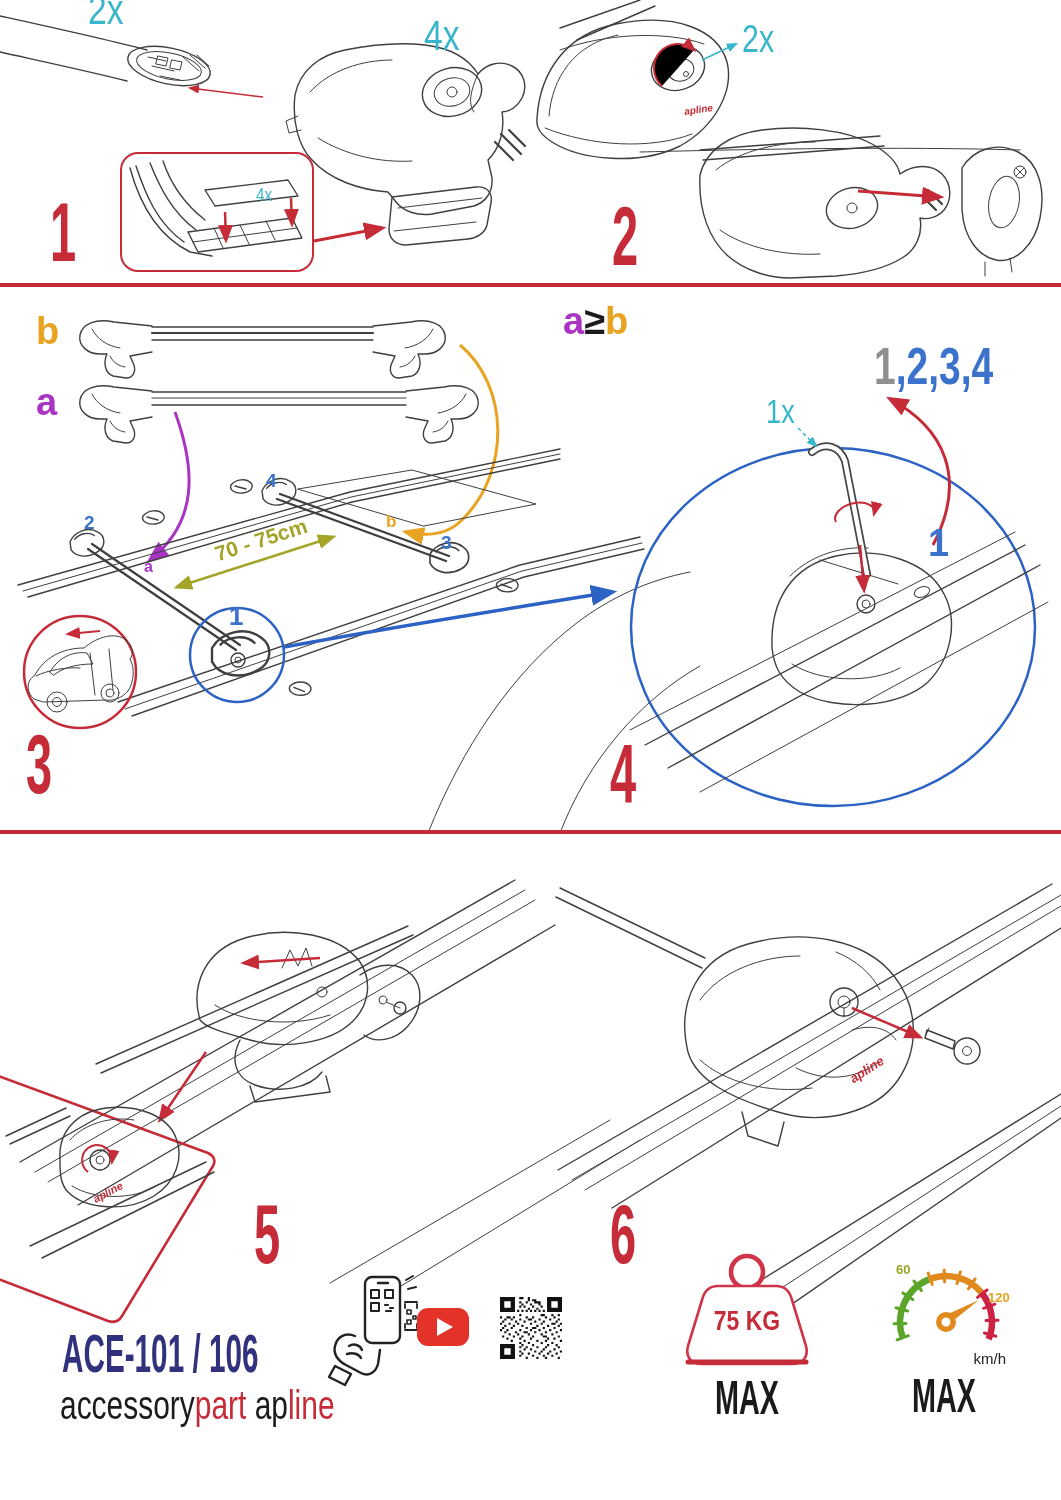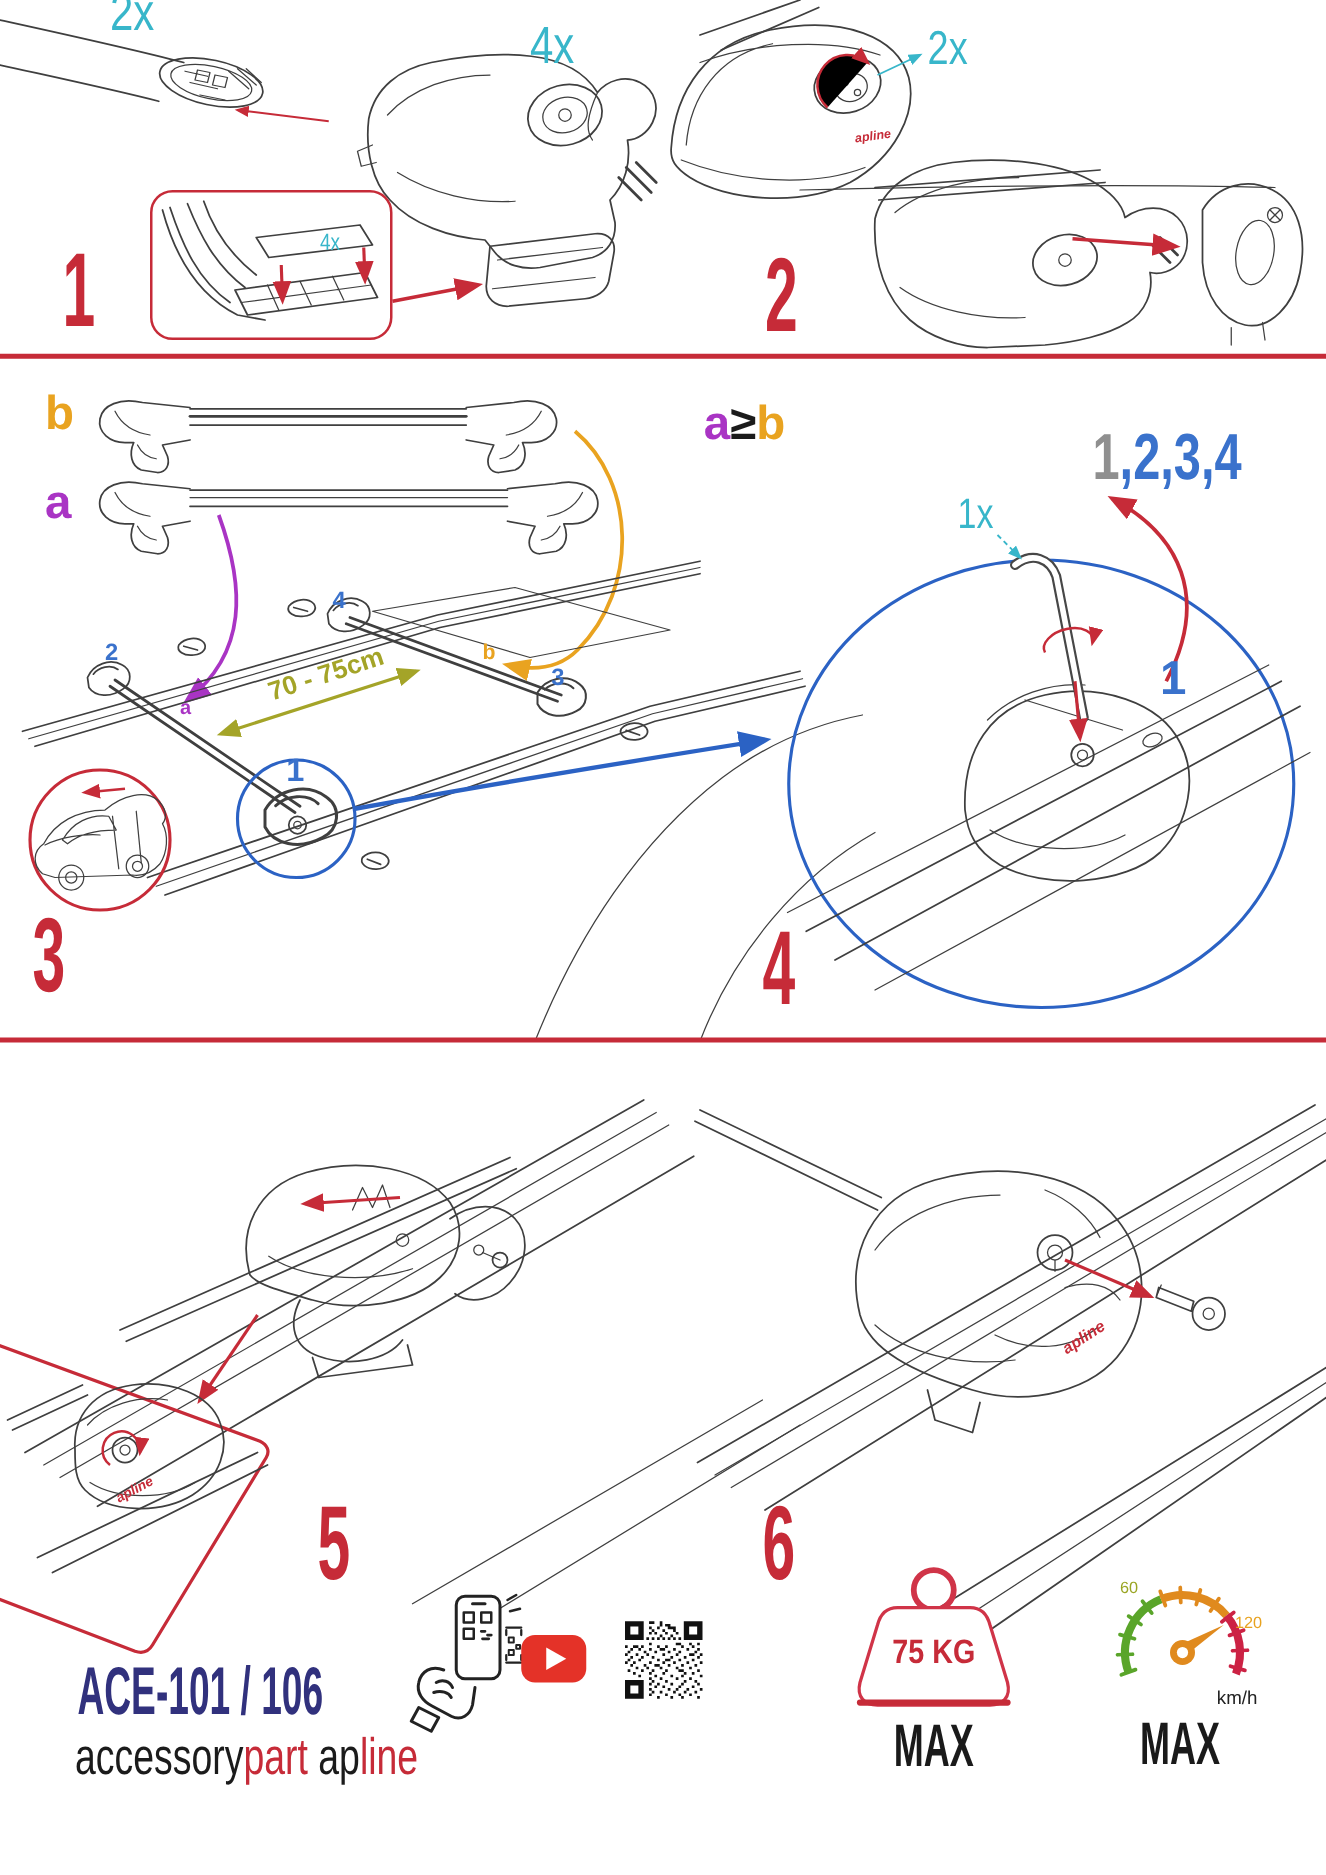--- a/index.html
+++ b/index.html
@@ -196,21 +196,21 @@
   <span class="abs" style="left:36px;top:381px;font-size:38px;font-weight:700;color:var(--purple);">a</span>
   <span class="abs roofnum" style="left:84px;top:512px;">2</span>
   <span class="abs roofnum" style="left:266px;top:470px;">4</span>
   <span class="abs roofnum" style="left:441px;top:532px;">3</span>
   <span class="abs" style="left:386px;top:512px;font-size:17px;font-weight:700;color:var(--orange);">b</span>
   <span class="abs" style="left:144px;top:558px;font-size:16px;font-weight:700;color:var(--purple);">a</span>
   <span class="abs roofnum" style="left:229px;top:601px;font-size:26px;">1</span>
   <span class="abs" style="left:186px;top:528px;width:150px;text-align:center;font-size:21px;font-weight:700;color:var(--olive);transform:rotate(-18deg);">70 - 75cm</span>
   <span class="abs bignum" style="left:26px;top:728px;">3</span>
 
-  <span class="abs" style="left:563px;top:318px;font-size:38px;font-weight:700;">
+  <span class="abs" style="left:563px;top:300px;font-size:38px;font-weight:700;">
     <span style="color:var(--purple);">a</span><span style="color:var(--black);">≥</span><span style="color:var(--orange);">b</span>
   </span>
   <span class="abs cond" style="left:874px;top:336px;font-size:52px;font-weight:700;transform:scaleX(0.75);white-space:nowrap;">
     <span style="color:var(--gray);">1</span><span style="color:var(--blue);">,2,3,4</span>
   </span>
   <span class="abs qty" style="left:766px;top:392px;font-size:34px;">1x</span>
   <span class="abs" style="left:928px;top:522px;font-size:38px;font-weight:700;color:var(--blue);">1</span>
   <span class="abs bignum" style="left:610px;top:738px;">4</span>
 
   <div class="divider" style="top:830px;"></div>
@@ -323,18 +323,18 @@
     <g stroke="#e08a1e" stroke-width="3" stroke-linecap="round">
       <path d="M50.3,28.4 L46.2,17.1 M62.6,26 L62.2,14 M75,27.6 L78.3,16 M86.4,32.8 L93.1,22.9"></path>
     </g>
     <g stroke="#cc2244" stroke-width="3" stroke-linecap="round">
       <path d="M95.5,41.4 L105,34 M101.6,52.3 L112.9,48.2 M104,64.6 L116,64.2 M102.4,77 L113.9,80.3"></path>
     </g>
     <path d="M97,44 L66,58 L62,72 Z" fill="#e08a1e"></path>
     <circle cx="64" cy="66" r="10" fill="#e08a1e"></circle>
       <circle cx="64" cy="66" r="4.5" fill="#ffffff"></circle>
   </svg>
-  <span class="abs" style="left:896px;top:1262px;font-size:13px;font-weight:400;color:#9aa524;">60</span>
-  <span class="abs" style="left:988px;top:1290px;font-size:13px;font-weight:400;color:#e8a21f;">120</span>
+  <span class="abs" style="left:896px;top:1262px;font-size:13px;font-weight:700;color:#9aa524;">60</span>
+  <span class="abs" style="left:988px;top:1290px;font-size:13px;font-weight:700;color:#e8a21f;">120</span>
   <span class="abs" style="left:882px;top:1350px;width:124px;text-align:right;font-size:15px;color:#222;">km/h</span>
   <span class="abs cond" style="left:882px;top:1368px;width:124px;text-align:center;font-size:48px;font-weight:700;color:#1a1a1a;transform:scaleX(0.6);transform-origin:center top;">MAX</span>
 
 </div>
 
 </body></html>

